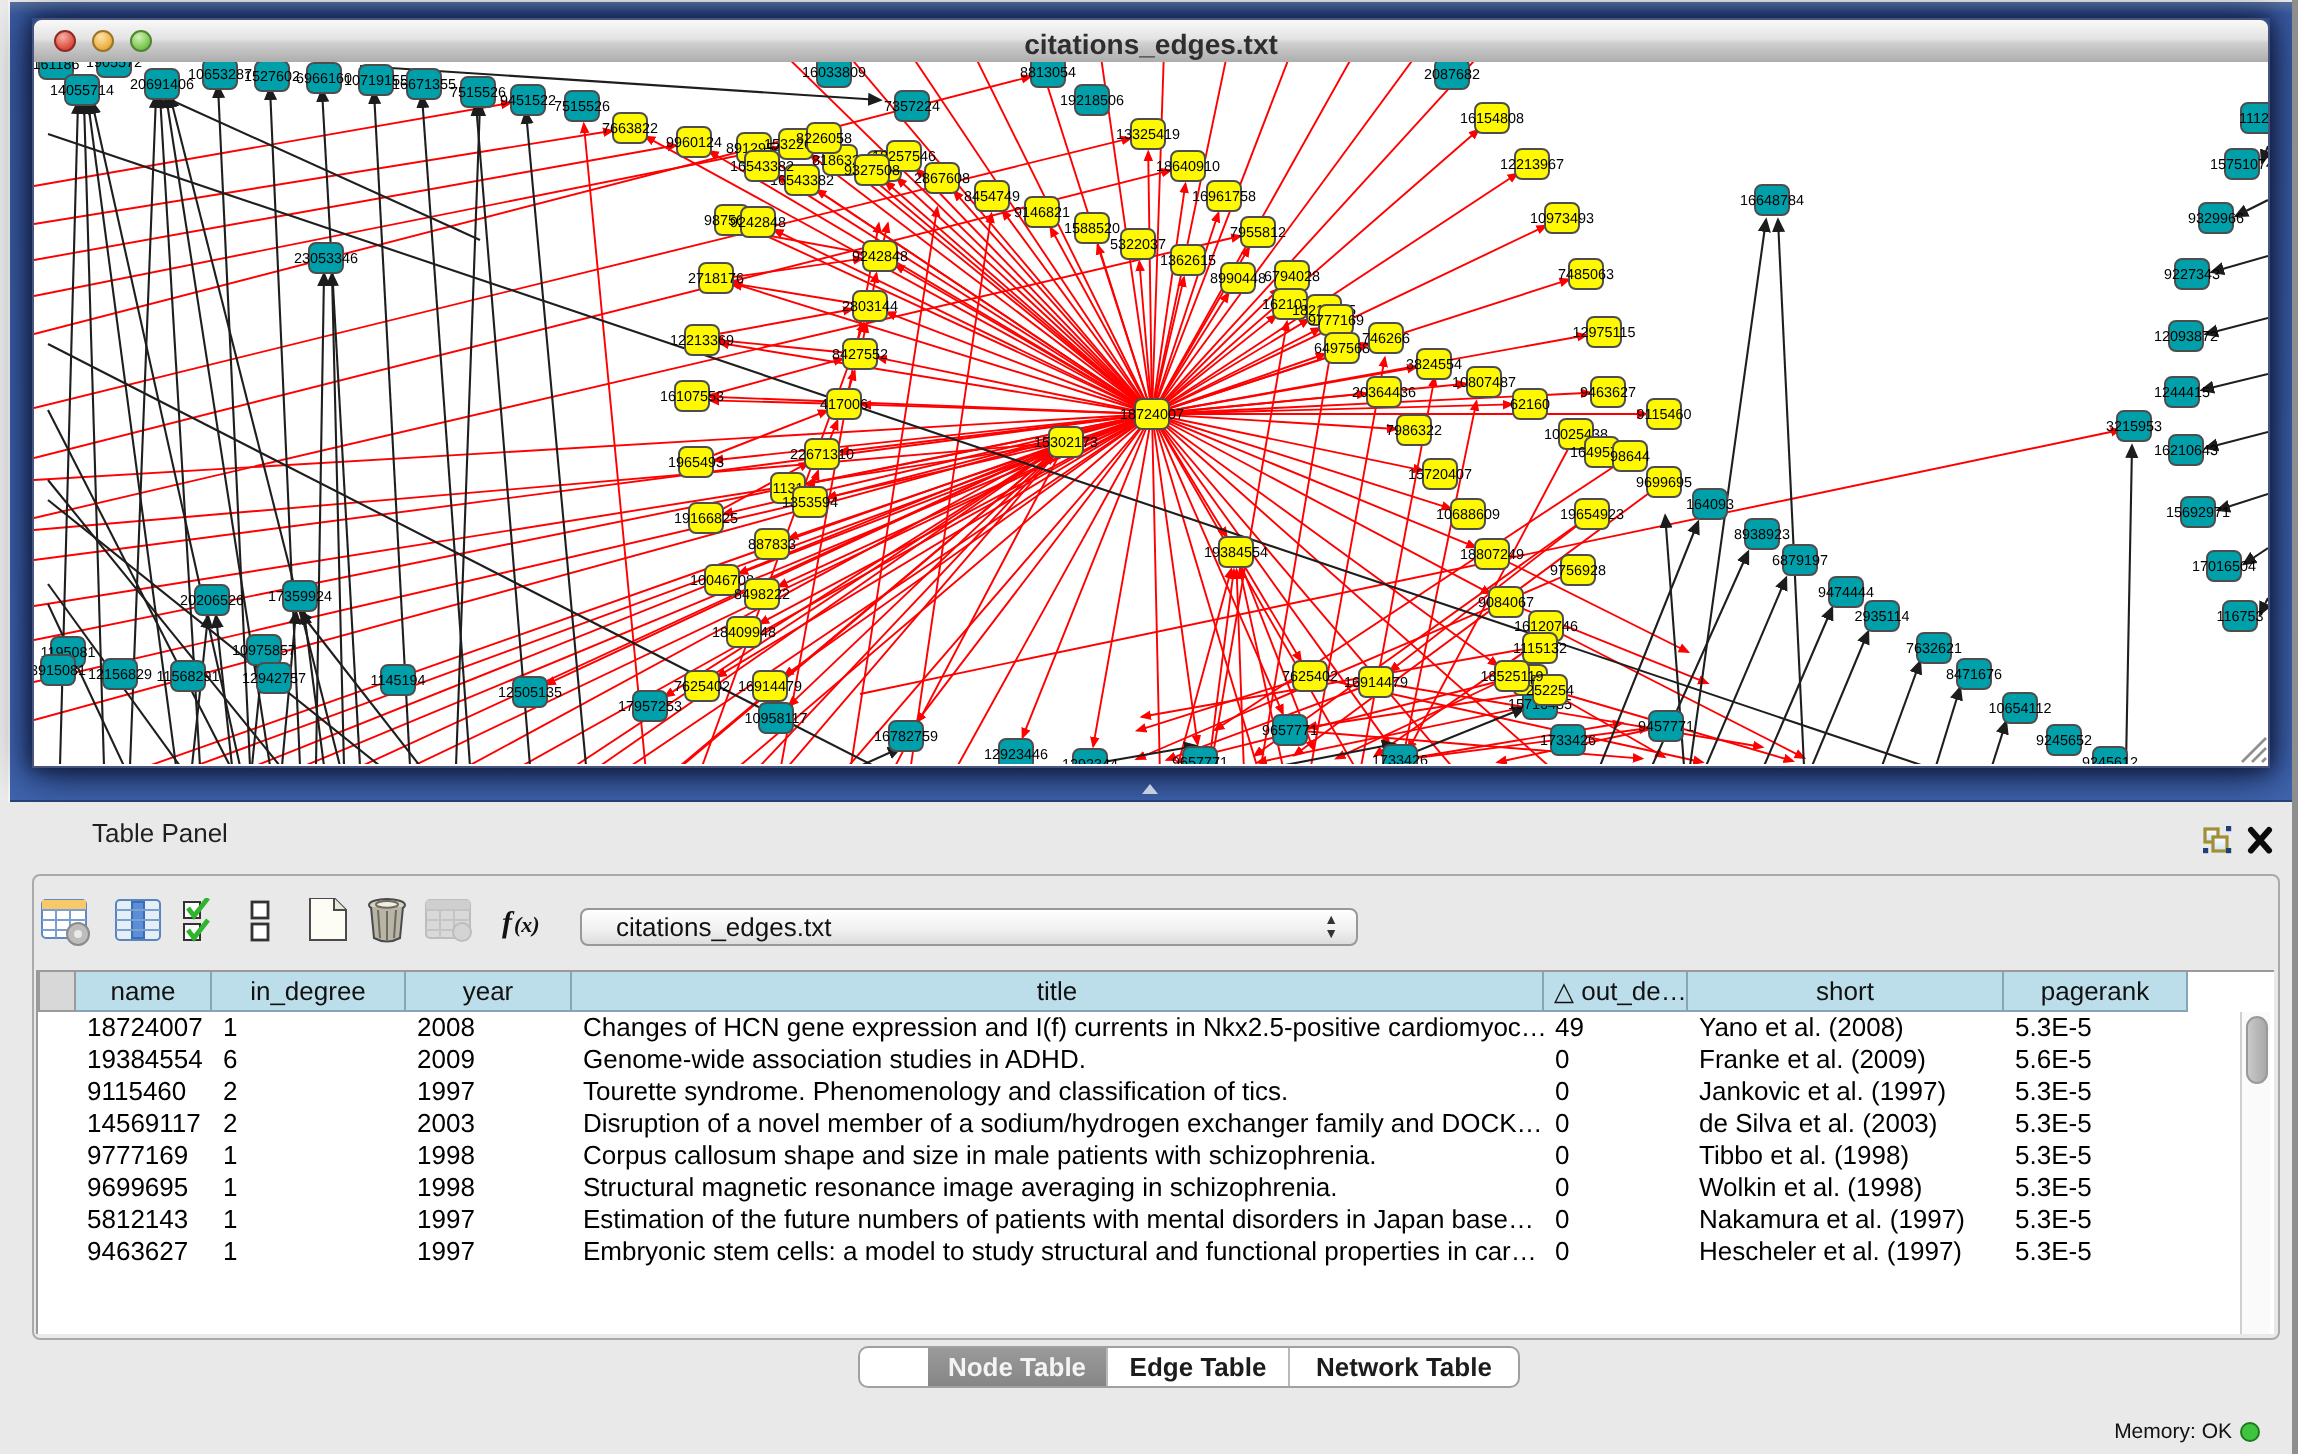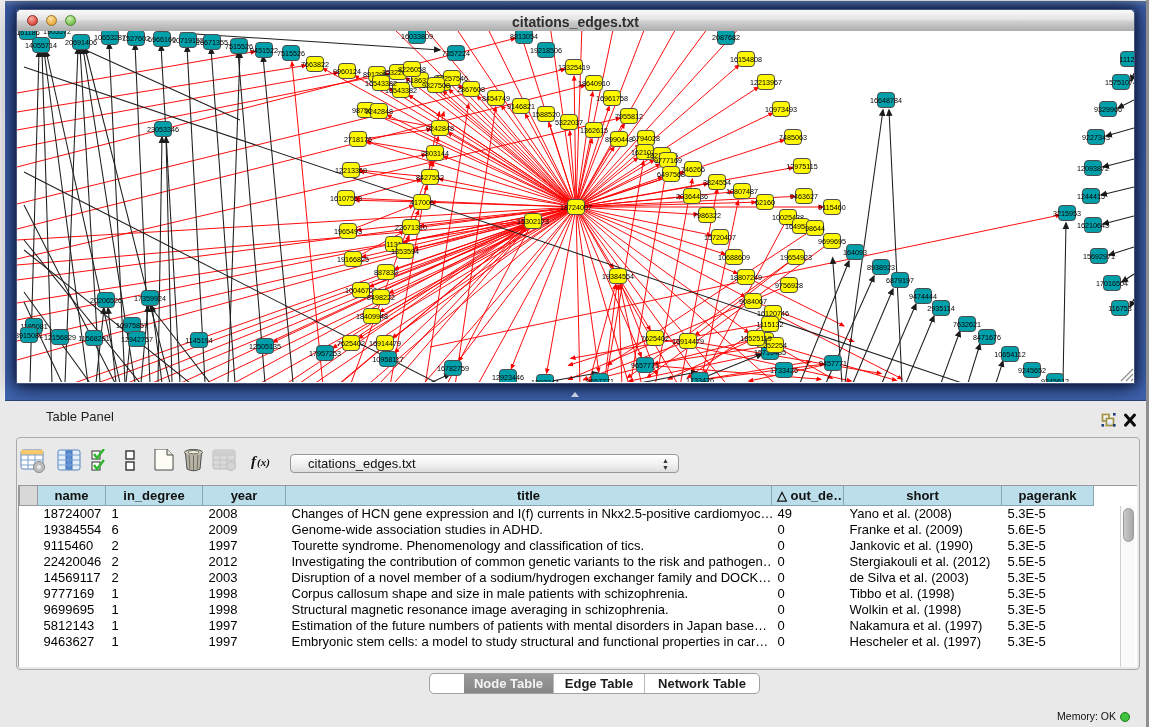--- a/index.html
+++ b/index.html
@@ -25,21 +25,21 @@
    border:1px solid #aaaaaa; border-radius:4px; }
 #toolbar { position:absolute; left:2px; top:11px; height:26px; width:600px; }
 #combo { position:absolute; left:273px; top:16px; width:389px; height:19px;
    border:1px solid #989898; border-radius:4px;
    background:linear-gradient(#ffffff,#efefef 60%,#dddddd);
    font-size:13px; color:#111; line-height:17px; padding-left:17px; }
 #combo .arr { position:absolute; right:9px; top:2px; font-size:7px; color:#333; line-height:7px; }
 #tbl { position:absolute; left:1px; top:47px; width:1119px; height:182px; overflow:hidden;
    border-top:1px solid #9a9a9a; border-left:1px solid #9a9a9a; background:#fff; }
 table { border-collapse:collapse; table-layout:fixed; width:1075px; font-size:13px; }
-th { background:#bcdeea; border:1px solid #86a6b5; border-top:none; font-weight:bold;
+th { background:#bcdeea; border:1px solid #86a6b5; border-top:none; font-weight:normal;
    height:19px; font-size:13px; color:#111; padding:0; overflow:hidden; white-space:nowrap; }
 th.c0 { background:#d8d8d8; border:1px solid #9a9a9a; border-top:none; }
 td { height:16px; padding:0 0 0 6px; overflow:hidden; white-space:nowrap; color:#000; }
 td.c0 { padding:0; }
 #sbar { position:absolute; right:4px; top:68px; width:15px; height:161px; background:#fafafa;
    border-left:1px solid #d0d0d0; }
 #sbar .thumb { position:absolute; left:1.5px; top:2px; width:11px; height:34px; border-radius:6px;
    background:linear-gradient(90deg,#c9c9c9,#a8a8a8); border:1px solid #999; }
 #tabs { position:absolute; left:429px; top:272px; height:21px; border:1px solid #a0a0a0;
    border-radius:5px; overflow:hidden; display:flex; background:#fff;padding-left:34px; }
@@ -1008,32 +1008,22 @@
               <td class="sh">Franke et al. (2009)</td>
               <td>5.6E-5</td>
             </tr>
 <tr>
               <td class="c0"></td>
               <td>9115460</td>
               <td>2</td>
               <td>1997</td>
               <td>Tourette syndrome. Phenomenology and classification of tics.</td>
               <td>0</td>
-              <td class="sh">Jankovic et al. (1990)</td>
+              <td class="sh">Jankovic et al. (1997)</td>
               <td>5.3E-5</td>
-            </tr>
-<tr>
-              <td class="c0"></td>
-              <td>22420046</td>
-              <td>2</td>
-              <td>2012</td>
-              <td>Investigating the contribution of common genetic variants to the risk and pathogen…</td>
-              <td>0</td>
-              <td class="sh">Stergiakouli et al. (2012)</td>
-              <td>5.5E-5</td>
             </tr>
 <tr>
               <td class="c0"></td>
               <td>14569117</td>
               <td>2</td>
               <td>2003</td>
               <td>Disruption of a novel member of a sodium/hydrogen exchanger family and DOCK…</td>
               <td>0</td>
               <td class="sh">de Silva et al. (2003)</td>
               <td>5.3E-5</td>

